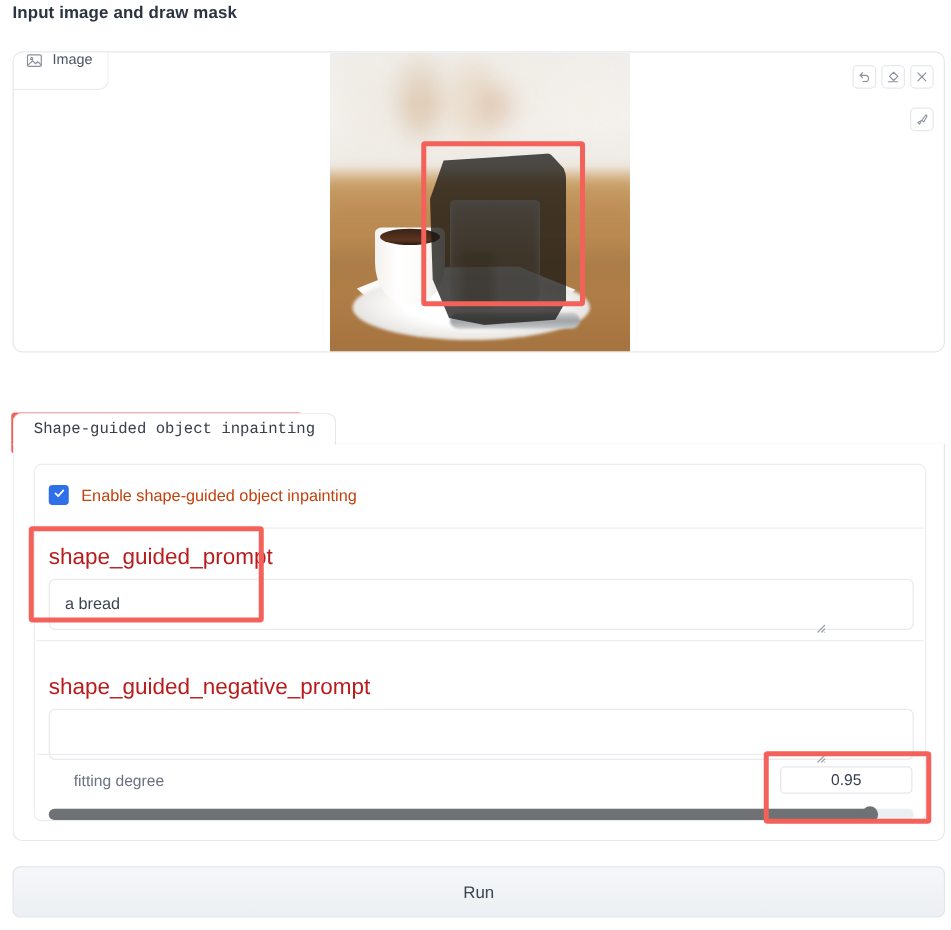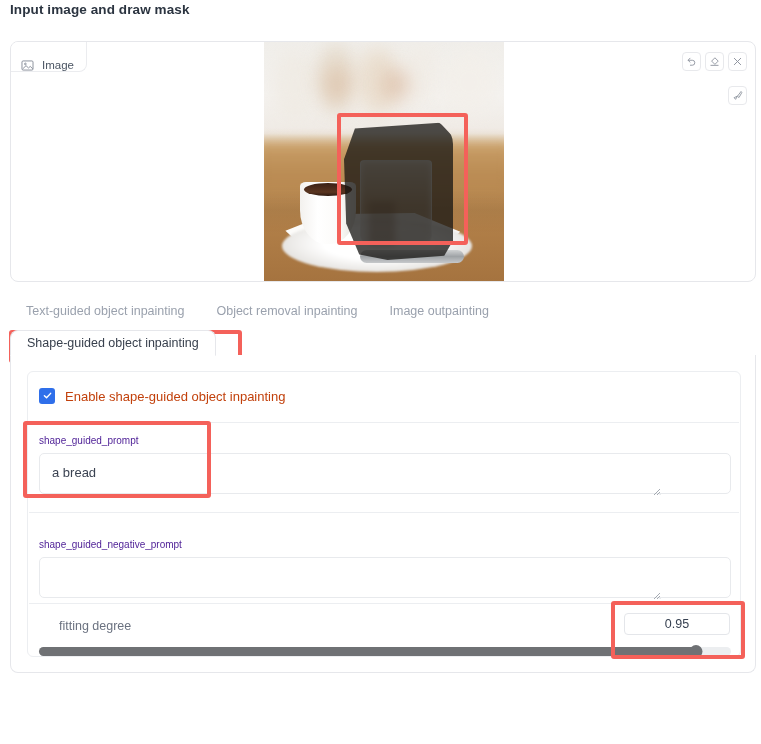--- a/index.html
+++ b/index.html
@@ -32,21 +32,21 @@
     background: #ffffff;
     border: 1px solid #e6e7eb;
     border-radius: 8px;
     overflow: hidden;
   }
   .image-tab {
     position: absolute;
     left: 0px; top: 0px;
     height: 30px;
     padding: 0 12px 0 10px;
-    display: flex; align-items: flex-end; gap: 8px;
+    display: flex; align-items: flex-start; gap: 8px;
     border-right: 1px solid #ebecef;
     border-bottom: 1px solid #ebecef;
     border-bottom-right-radius: 8px;
     background: #fff;
     z-index: 5;
   }
   .image-tab .lbl { font-size: 11.5px; color: #4b5563; }
   .img-icon { width: 13px; height: 13px; display: block; }
 
   
@@ -191,21 +191,21 @@
     left: 10px; top: 300px;
     width: 746px; height: 56px;
   }
   .tab-row { position: absolute; left: 0; top: 0; display: flex; }
   .tab {
     font-size: 12.5px;
     color: #9aa1ad;
     padding: 4px 16px 4px 16px;
     white-space: nowrap;
   }
-  .tab-row-2 { position: absolute; left: 0; top: 30px; display: flex; }
+  .tab-row-2 { position: absolute; left: 0; top: 30px; display: flex; font-family: Liberation Mono, monospace; }
   .tab.active {
     color: #38404d;
     background: #ffffff;
     border: 1px solid #e6e7eb;
     border-bottom-color: #ffffff;
     border-radius: 8px 8px 0 0;
     padding: 5px 16px 5px 16px;
     position: relative;
     z-index: 3;
   }
@@ -255,22 +255,22 @@
     position: absolute;
     left: 1px; right: 1px;
     height: 1px; background: #eceef1;
   }
   .div1 { top: 50px; }
   .div2 { top: 140px; }
   .div3 { top: 231px; }
 
   .field { position: absolute; left: 11px; width: 692px; }
   .field-label {
-    font-size: 10px;
-    color: #4c1d95;
+    font-size: 18px;
+    color: #b91c1c;
     margin-bottom: 7px;
     display: block;
   }
   .ta {
     width: 692px; height: 41px;
     border: 1px solid #e8eaed;
     border-radius: 5px;
     background: #fff;
     font-size: 13px;
     color: #3b4352;
@@ -419,25 +419,20 @@
             <path d="M7.6 9.4 L5.2 13.6 L3.4 11.6 Z"></path>
           </svg>
         </span>
       </div>
     </div>
   </div>
 
   <div class="anno-rect anno-mask"></div>
 
   <div class="tabs">
-    <div class="tab-row">
-      <div class="tab">Text-guided object inpainting</div>
-      <div class="tab">Object removal inpainting</div>
-      <div class="tab">Image outpainting</div>
-    </div>
     <div class="tab-row-2">
       <div class="tab active">Shape-guided object inpainting</div>
     </div>
     <div class="tabs-underline"></div>
   </div>
 
   <div class="anno-rect anno-tab"></div>
 
   <div class="options-panel">
     <div class="inner-card">
@@ -492,14 +487,15 @@
           <div class="thumb" id="sliderThumb" style="left: 95%;"></div>
         </div>
       </div>
 
     </div>
   </div>
 
   <div class="anno-rect anno-prompt"></div>
   <div class="anno-rect anno-slider"></div>
 
+  <div class="run-btn">Run</div>
 
 </div>
 
 </body></html>

